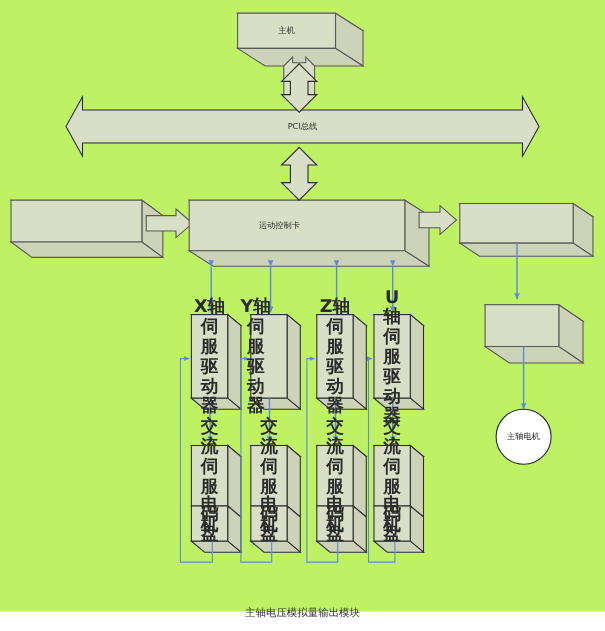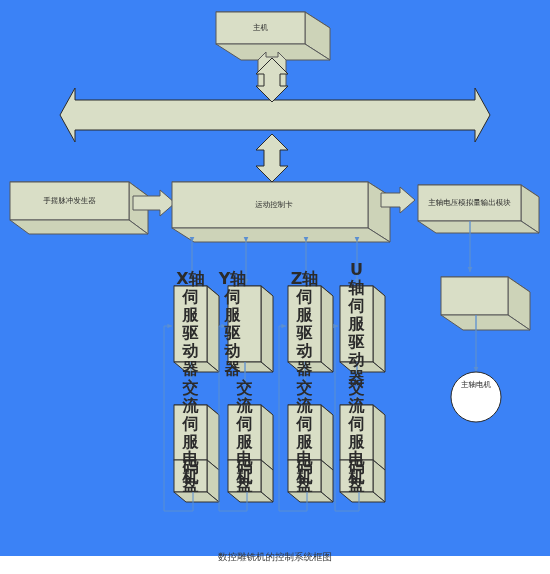--- a/index.html
+++ b/index.html
@@ -1,20 +1,20 @@
 <!DOCTYPE html>
 <html><head>
 <meta charset="utf-8">
 <style>
   html,body{margin:0;padding:0;background:#ffffff;}
   body{
     font-family:"DejaVu Sans","Liberation Sans",sans-serif;
     width:550px;height:574px;overflow:hidden;
   }
-  #canvas{position:relative;width:550px;height:556px;background:#3b82f6;}
+  #canvas{position:relative;width:550px;height:556px;background:#bef264;}
   #svg-layer{position:absolute;left:0;top:0;width:550px;height:574px;}
 
   .lbl{
     position:absolute;
     display:flex;align-items:center;justify-content:center;
     text-align:center;
     color:#2b2b2b;
     pointer-events:none;
     line-height:1.08;
   }
@@ -220,29 +220,28 @@
 
   <svg style="position:absolute;left:0;top:0;width:550px;height:574px;" viewBox="0 0 550 574">
 
     <path d="M272,58  L288,74 L280,74 L280,86 L288,86 L272,102 L256,86 L264,86 L264,74 L256,74 Z" fill="#d9dec6" stroke="#2b2b2b" stroke-width="1" stroke-linejoin="miter"></path>
 
     <path d="M272,134 L288,150 L280,150 L280,166 L288,166 L272,182 L256,166 L264,166 L264,150 L256,150 Z" fill="#d9dec6" stroke="#2b2b2b" stroke-width="1" stroke-linejoin="miter"></path>
   </svg>
 
   <div class="lbl lbl-h" style="left:216px;top:12px;width:89px;height:32px;">主机</div>
 
-
-  <div class="lbl lbl-h" style="left:10px;top:182px;width:119px;height:38px;">手摇脉冲发生器</div>
-
-  <div class="lbl lbl-h" style="left:176px;top:182px;width:196px;height:46px;">运动控制卡</div>
-
-  <div class="lbl lbl-h" style="left:421px;top:185px;width:97px;height:36px;">主轴电压模拟量输出模块</div>
-
-
-  <div class="lbl lbl-h" style="left:451px;top:360px;width:50px;height:50px;">主轴电机</div>
+  <div class="lbl lbl-h" style="left:140px;top:106px;width:270px;height:18px;">PCI总线</div>
+
+
+  <div class="lbl lbl-h" style="left:156px;top:182px;width:196px;height:46px;">运动控制卡</div>
+
+
+
+  <div class="lbl lbl-h" style="left:451px;top:372px;width:50px;height:50px;">主轴电机</div>
 
   <div class="lbl" style="left:174px;top:286px;width:33px;height:76px;">
     <div class="vtext">
         <span>X轴</span>
         <span>伺</span>
         <span>服</span>
         <span>驱</span>
         <span>动</span>
         <span>器</span>
       </div>
@@ -339,14 +338,14 @@
         <span>机</span>
       </div>
   </div>
   <div class="lbl" style="left:340px;top:460px;width:33px;height:32px;">
     <div class="vtext">
         <span>码</span>
         <span>盘</span>
       </div>
   </div>
 
-  <div class="caption">数控雕铣机的控制系统框图</div>
+  <div class="caption">主轴电压模拟量输出模块</div>
 </div>
 
 </body></html>

